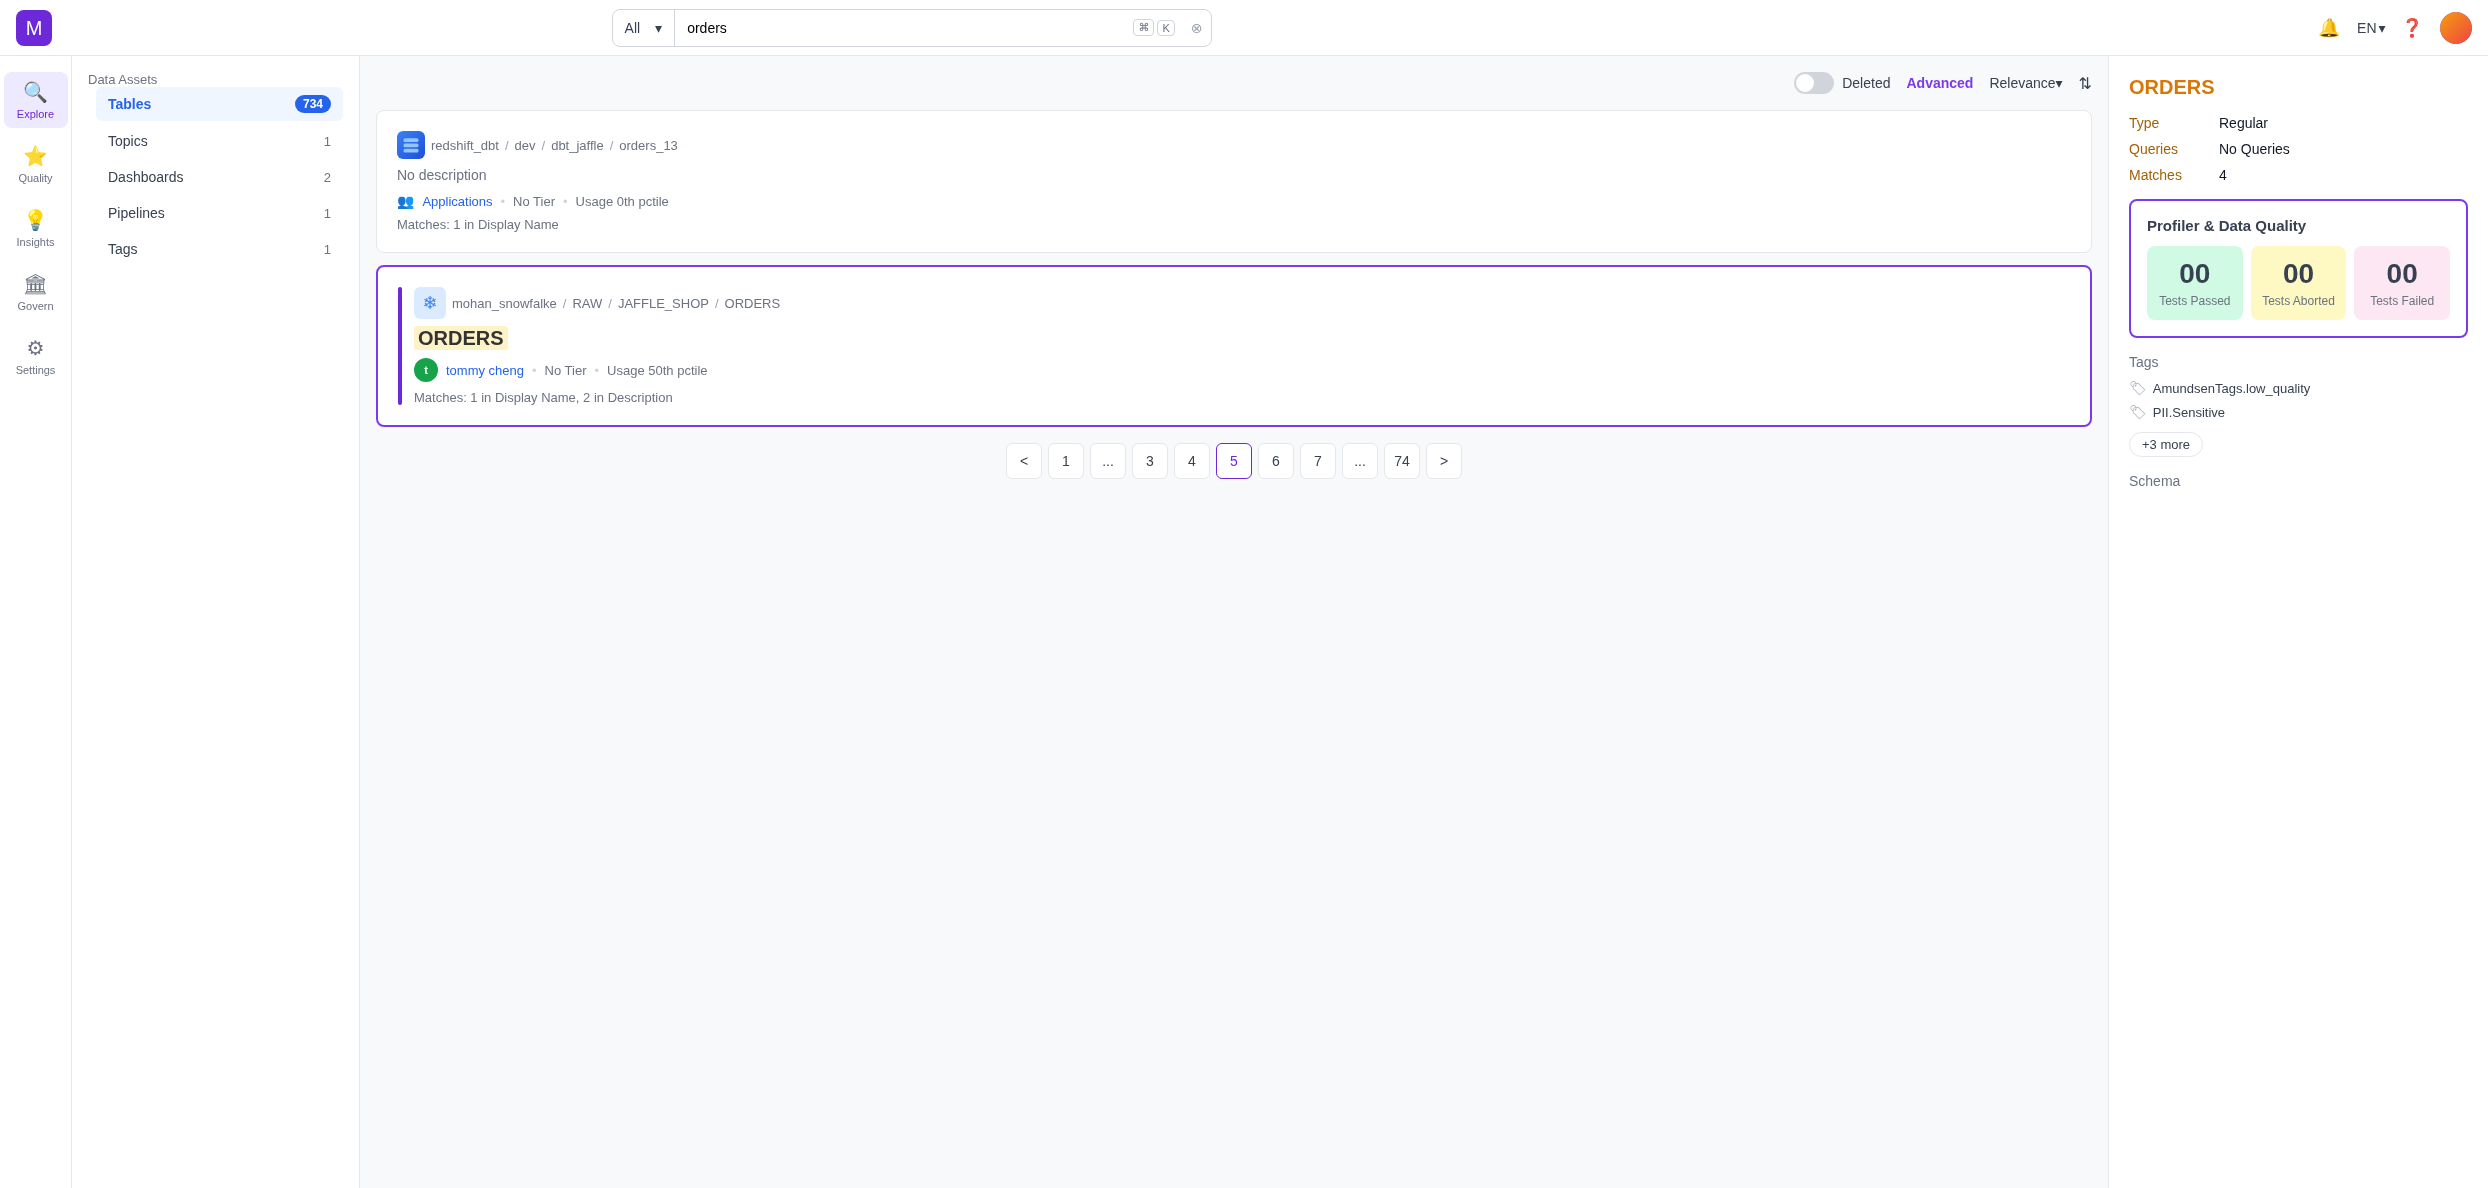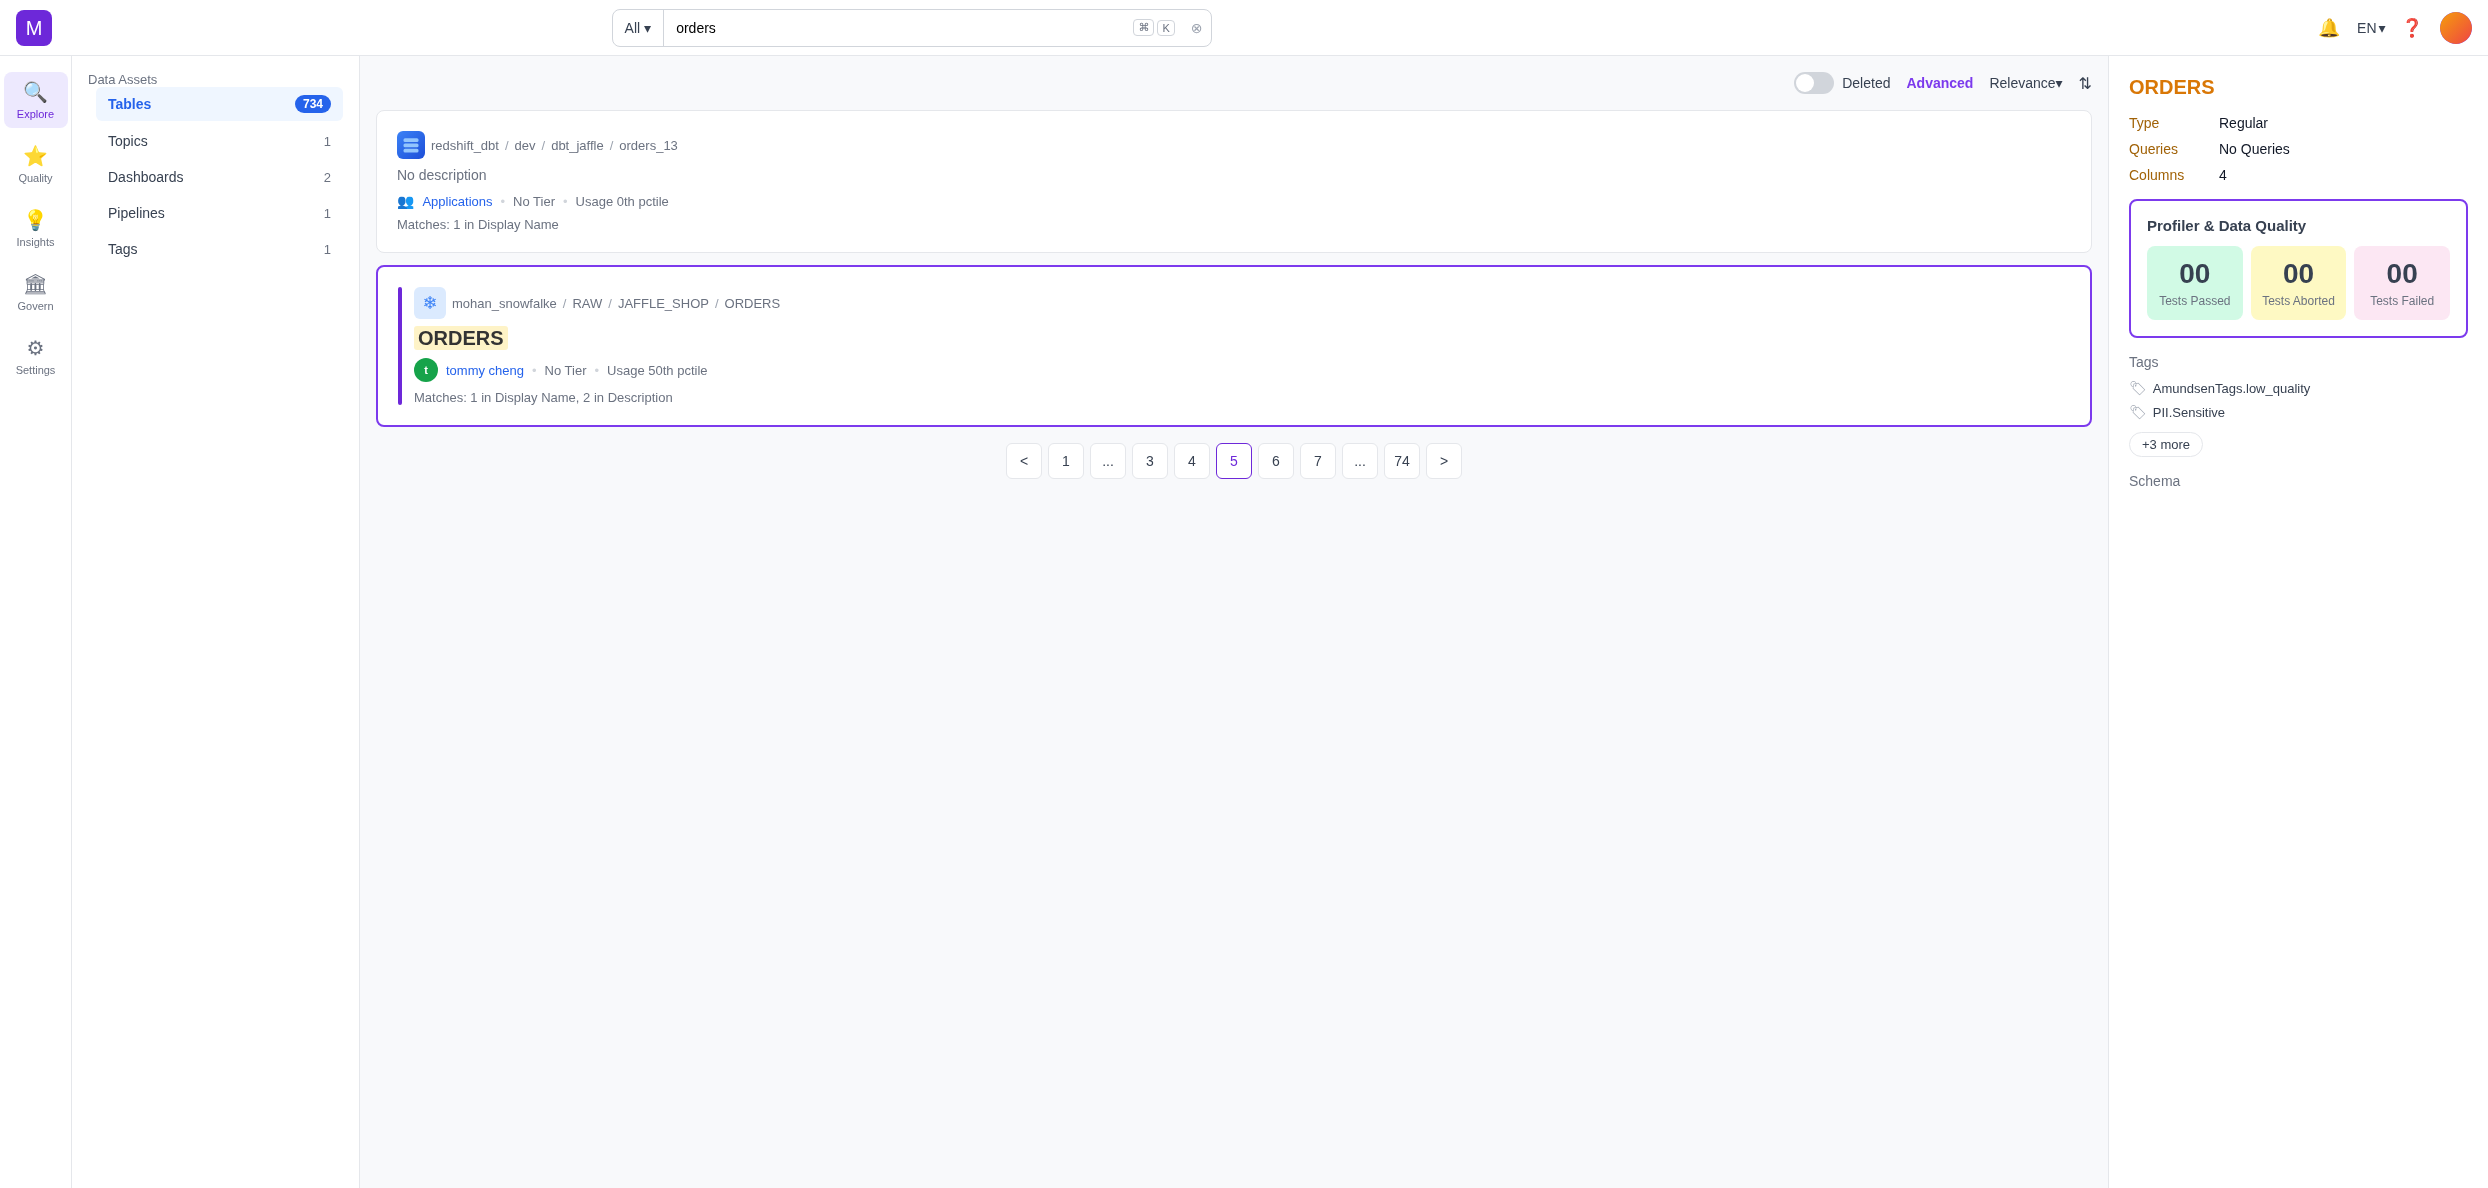--- a/index.html
+++ b/index.html
@@ -12,21 +12,21 @@
       position: fixed; top: 0; left: 0; right: 0; height: 56px; z-index: 100;
     }
     .logo { width: 36px; height: 36px; }
     .search-container {
       display: flex; align-items: center; flex: 1; max-width: 600px;
       border: 1px solid #d1d5db; border-radius: 8px; overflow: hidden;
       margin: 0 auto; background: #fff;
     }
     .search-type-selector {
       display: flex; align-items: center; padding: 0 12px; border-right: 1px solid #d1d5db;
-      cursor: pointer; gap: 4px; height: 36px; font-size: 14px; color: #374151;
+      cursor: pointer; gap: 15px; height: 36px; font-size: 14px; color: #374151;
     }
     .search-input {
       flex: 1; border: none; outline: none; padding: 8px 12px; font-size: 14px;
     }
     .search-shortcut {
       display: flex; align-items: center; gap: 3px; padding: 0 8px;
       color: #9ca3af; font-size: 12px;
     }
     .shortcut-key {
       border: 1px solid #d1d5db; border-radius: 4px; padding: 1px 4px;
@@ -378,21 +378,21 @@
 
     <div class="panel-field">
       <span class="panel-label">Type</span>
       <span class="panel-value">Regular</span>
     </div>
     <div class="panel-field">
       <span class="panel-label">Queries</span>
       <span class="panel-value">No Queries</span>
     </div>
     <div class="panel-field">
-      <span class="panel-label">Columns</span>
+      <span class="panel-label">Matches</span>
       <span class="panel-value">4</span>
     </div>
 
     <div class="profiler-box">
       <div class="profiler-title">Profiler &amp; Data Quality</div>
       <div class="profiler-stats">
         <div class="stat-card passed">
           <div class="stat-number">00</div>
           <div class="stat-label">Tests Passed</div>
         </div>

